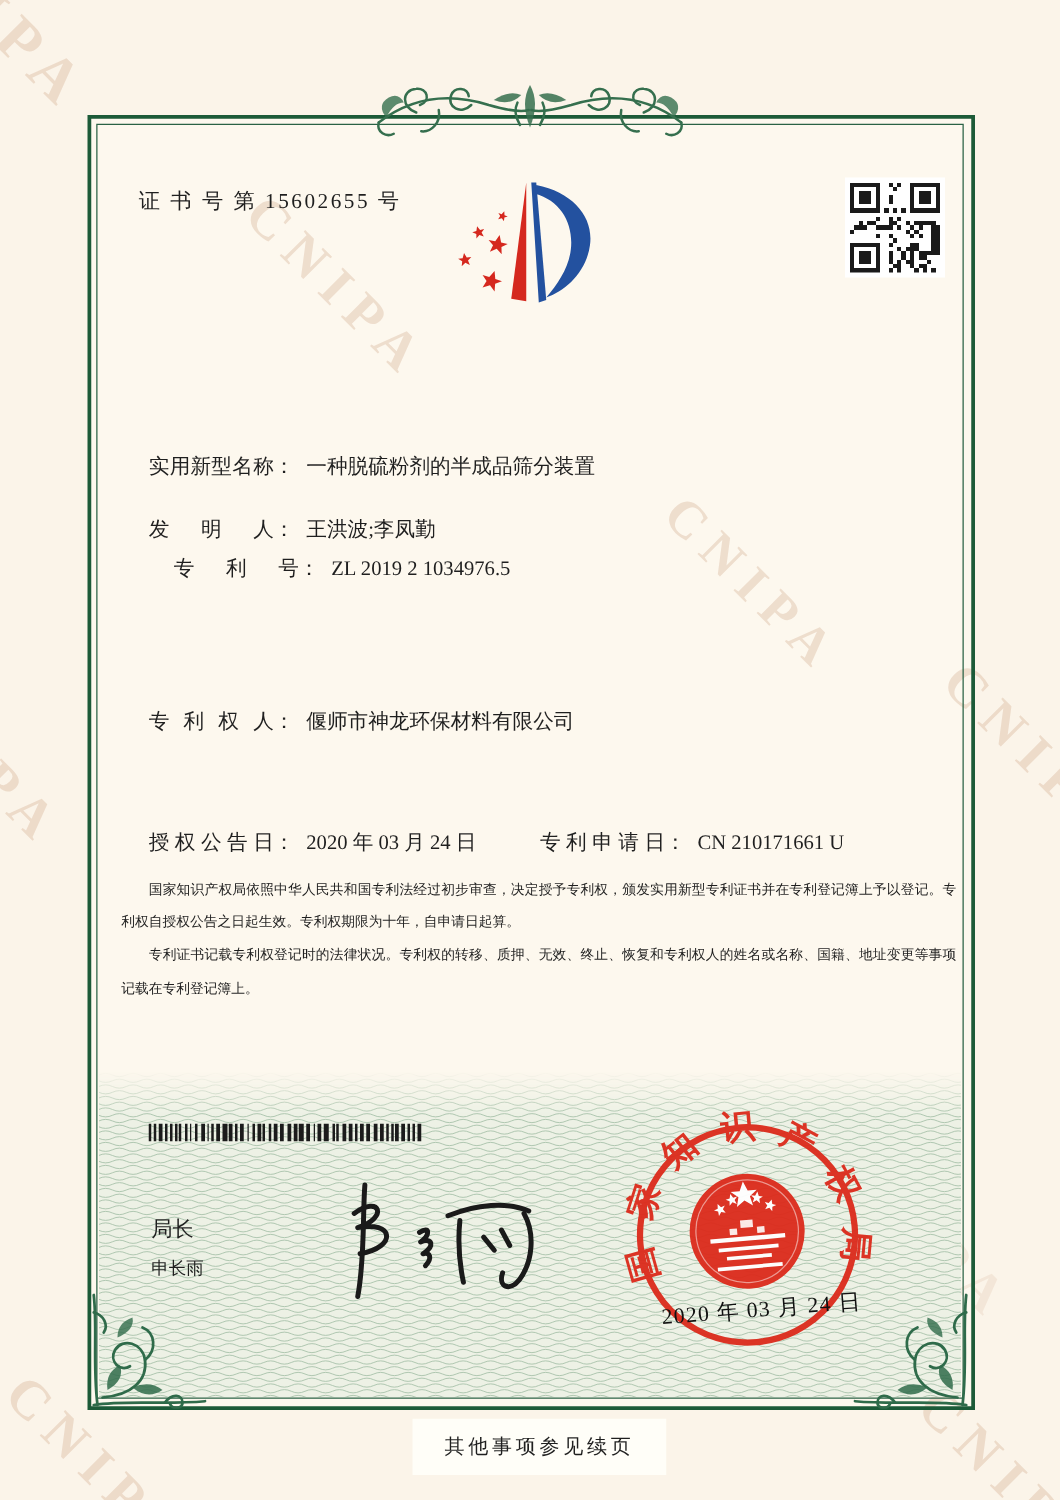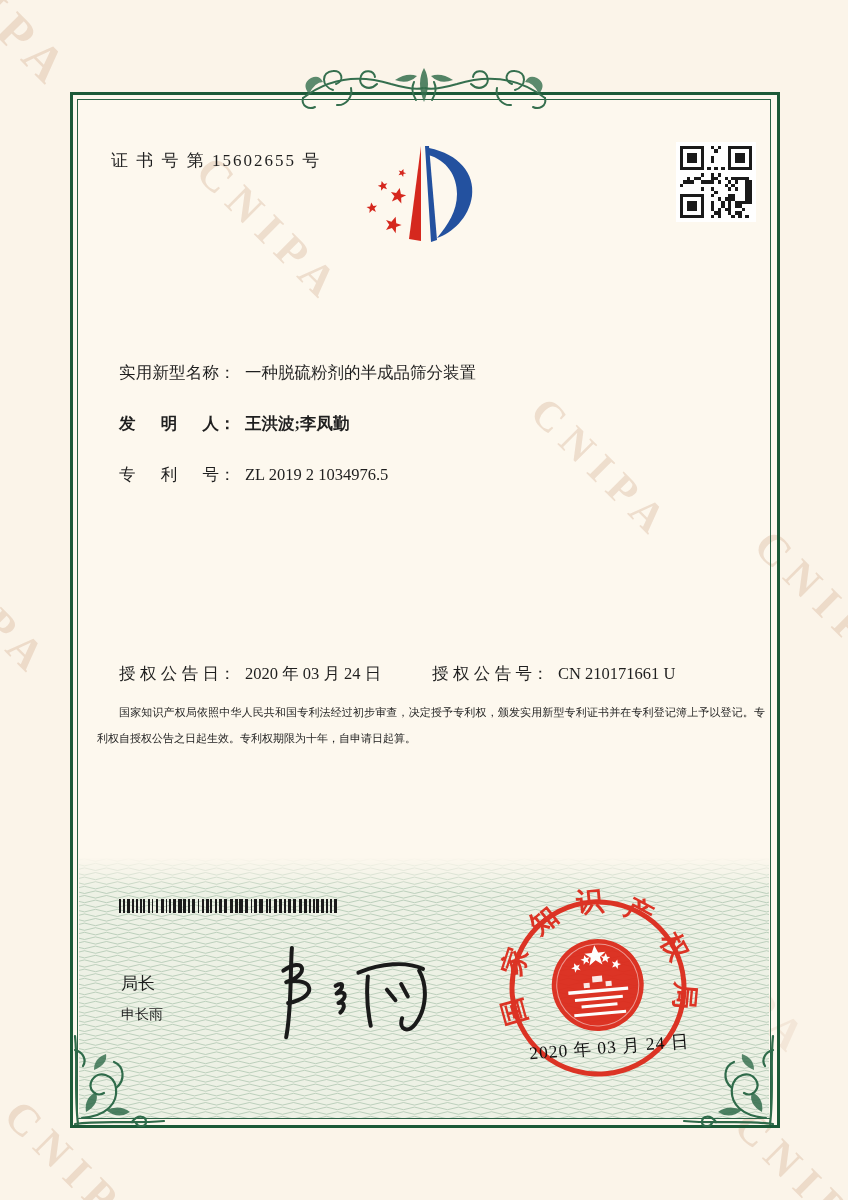--- a/index.html
+++ b/index.html
@@ -321,35 +321,39 @@
         <rect x="15" y="20" width="1" height="1" fill="#1a1a1a"></rect>
         <rect x="17" y="20" width="1" height="1" fill="#1a1a1a"></rect>
         <rect x="19" y="20" width="1" height="1" fill="#1a1a1a"></rect>
       </svg>
     </div>
 
 
   <div class="frow" style="top:362px;">
     <span class="flabel">实用新型名称</span><span class="fcolon">：</span><span class="fvalue">一种脱硫粉剂的半成品筛分装置</span>
   </div>
-  <div class="frow" style="top:413px;font-weight:bold;">
+  <div class="frow" style="top:413px;">
     <span class="flabel">发明人</span><span class="fcolon">：</span><span class="fvalue">王洪波;李凤勤</span>
   </div>
-  <div class="frow" style="top:464px;">
+  <div class="frow" style="top:444px;margin-left:20px;">
     <span class="flabel">专利号</span><span class="fcolon">：</span><span class="fvalue">ZL 2019 2 1034976.5</span>
+  </div>
+  <div class="frow" style="top:566px;">
+    <span class="flabel">专利权人</span><span class="fcolon">：</span><span class="fvalue">偃师市神龙环保材料有限公司</span>
   </div>
   <div class="frow" style="top:663px;">
     <span class="flabel">授权公告日</span><span class="fcolon">：</span><span class="fvalue">2020 年 03 月 24 日</span>
     <span class="grant">
-      <span class="flabel">授权公告号</span><span class="fcolon">：</span><span class="fvalue">CN 210171661 U</span>
+      <span class="flabel">专利申请日</span><span class="fcolon">：</span><span class="fvalue">CN 210171661 U</span>
     </span>
   </div>
 
   <div class="paras">
     <p>国家知识产权局依照中华人民共和国专利法经过初步审查，决定授予专利权，颁发实用新型专利证书并在专利登记簿上予以登记。专利权自授权公告之日起生效。专利权期限为十年，自申请日起算。</p>
+    <p>专利证书记载专利权登记时的法律状况。专利权的转移、质押、无效、终止、恢复和专利权人的姓名或名称、国籍、地址变更等事项记载在专利登记簿上。</p>
   </div>
 
   <div class="barcode" id="barcode">
       <div style="width: 1.6px; margin-right: 2.8px;"></div>
       <div style="width: 2px; margin-right: 1.6px;"></div>
       <div style="width: 3.4px; margin-right: 2px;"></div>
       <div style="width: 2px; margin-right: 1.6px;"></div>
       <div style="width: 2px; margin-right: 2px;"></div>
       <div style="width: 1.6px; margin-right: 1.6px;"></div>
       <div style="width: 1.6px; margin-right: 2.8px;"></div>
@@ -431,14 +435,15 @@
       <rect x="108" y="94" width="6" height="5" fill="#fff" opacity=".9"></rect>
       <rect x="70" y="101" width="60" height="3.5" fill="#fff"></rect>
       <rect x="76" y="109" width="48" height="3" fill="#fff"></rect>
       <rect x="82" y="116" width="36" height="3" fill="#fff"></rect>
       <rect x="74" y="124" width="52" height="3" fill="#fff"></rect>
     </g>
   </svg>
   <div class="seal-date">2020 年 03 月 24 日</div>
 
 
+  <div class="cont-note">其他事项参见续页</div>
 
 </div>
 
 </body></html>

